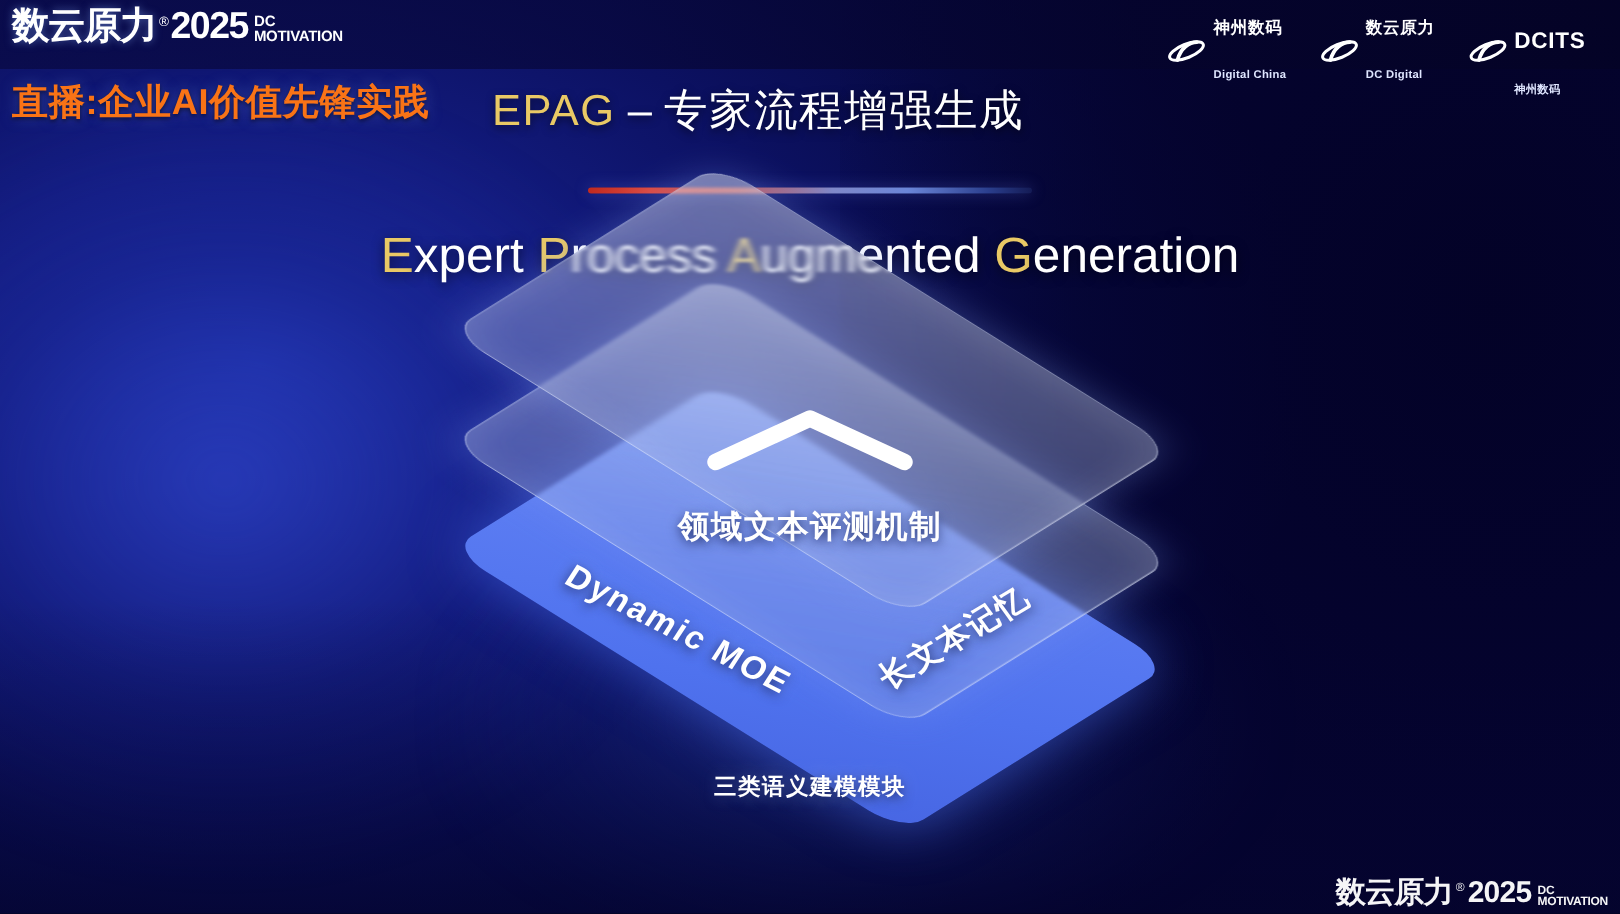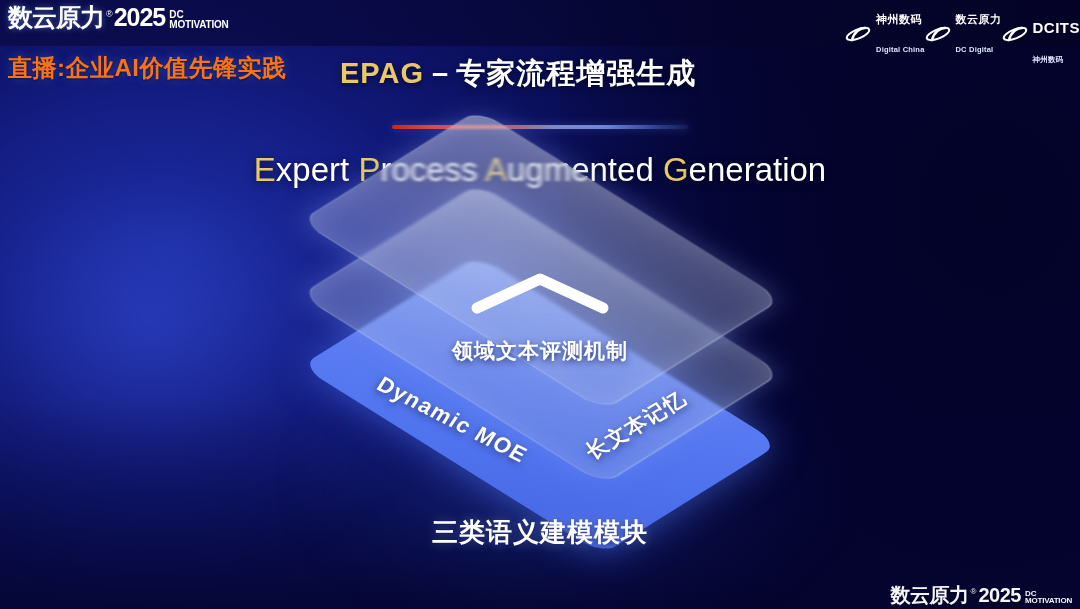--- a/index.html
+++ b/index.html
@@ -75,34 +75,34 @@
   .brand-mot { font-size: 10px; font-weight: 700; letter-spacing: -0.2px; }
 
   .live-title {
     position: absolute; left: 8px; top: 52px;
     font-size: 24px; font-weight: 700; color: #f97316;
     letter-spacing: 0.5px;
     text-shadow: 0 1px 3px rgba(0,0,0,0.55), 0 0 10px rgba(120,160,255,0.35);
   }
 
   .partner-logos {
-    position: absolute; right: 0; top: 4px;
-    display: flex; align-items: center; 
+    position: absolute; right: 23px; top: 4px;
+    display: flex; align-items: center; gap: 22px;
   }
   .plogo { display: flex; align-items: center; gap: 5px; }
   .plogo-mark { width: 26px; height: 22px; flex: none; }
   .plogo-txt { display: flex; flex-direction: column; line-height: 1.05; color: #fff; }
   .plogo-cn { font-size: 11px; font-weight: 700; letter-spacing: 0.5px; }
   .plogo-en { font-size: 7.5px; font-weight: 700; letter-spacing: 0.2px; color: #dfe6ff; margin-top: 20px; }
   .plogo-cn.big { font-size: 15px; letter-spacing: 0.5px; margin-top: 16px; }
 
   
   .epag-title {
-    position: absolute; left: 340px; top: 54px;
-    font-size: 29px; font-weight: 700; white-space: nowrap;
+    position: absolute; left: 328px; top: 54px;
+    font-size: 29px; font-weight: 400; white-space: nowrap;
     text-shadow: 0 2px 6px rgba(0,0,0,0.55);
   }
   .epag-abbr { color: #e9c965; letter-spacing: 1px; }
   .epag-dash { color: #ffffff; }
   .epag-cn { color: #ffffff; letter-spacing: 1px; }
 
   .divider {
     position: absolute; left: 392px; top: 125px;
     width: 296px; height: 4px; border-radius: 2px;
     background: linear-gradient(to right, #c02a20 0%, #e0473a 14%, #c0504f 34%, #8089c9 55%, #6b86d8 72%, #2b3f8e 90%, #141b55 100%);
@@ -165,21 +165,21 @@
     position: absolute;
     color: #ffffff; font-weight: 700; white-space: nowrap;
     text-shadow: 0 2px 7px rgba(20,30,90,0.85), 0 0 12px rgba(160,190,255,0.45);
   }
   .label-top {
     left: 50%; top: 122px; transform: translateX(-50%);
     font-size: 21px; letter-spacing: 1px;
   }
   .label-bottom {
     left: 50%; top: 300px; transform: translateX(-50%);
-    font-size: 26px; letter-spacing: 1px;
+    font-size: 15px; letter-spacing: 1px;
   }
   .label-moe {
     left: 100px; top: 192px;
     font-size: 22px; letter-spacing: 1.5px;
     transform: rotate(27deg) skewX(-6deg);
   }
   .label-mem {
     left: 310px; top: 196px;
     font-size: 21px; letter-spacing: 1.5px;
     transform: rotate(-31deg) skewX(5deg);

